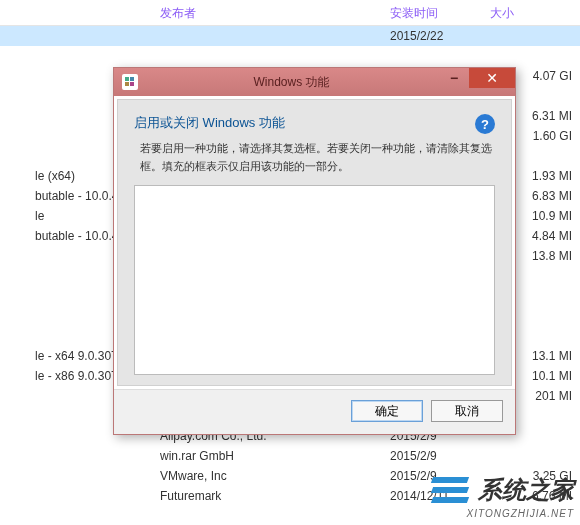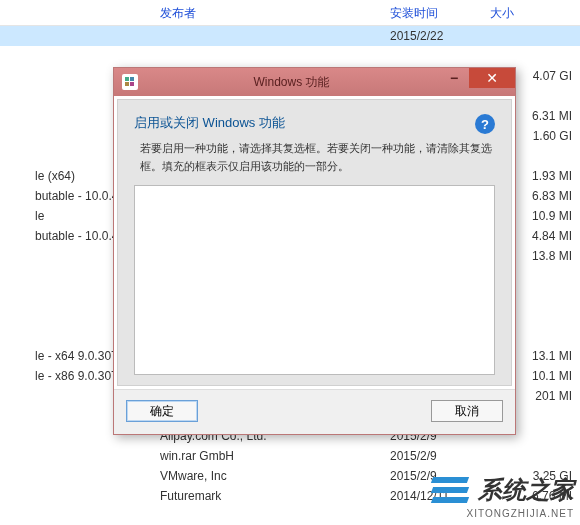--- a/index.html
+++ b/index.html
@@ -1,19 +1,19 @@
 <!DOCTYPE html>
 <html><head>
   <meta charset="utf-8">
   <style>
     * { margin: 0; padding: 0; box-sizing: border-box; font-family: "Microsoft YaHei", "Segoe UI", sans-serif; }
     body { width: 580px; height: 525px; background: #fff; position: relative; overflow: hidden; font-size: 12px; }
     
     .bg-table { position: absolute; top: 0; left: 0; width: 100%; }
-    .bg-header { display: flex; padding: 5px 0 3px 0; border-bottom: 1px solid #e5e5e5; color: #1d4ed8; font-size: 12px; }
+    .bg-header { display: flex; padding: 5px 0 3px 0; border-bottom: 1px solid #e5e5e5; color: #8b5cf6; font-size: 12px; }
     .col-blank { width: 160px; }
     .col-pub { width: 230px; }
     .col-date { width: 100px; }
     .col-size { width: 90px; text-align: left; }
     
     .bg-rows { }
     .bg-row { display: flex; height: 20px; line-height: 20px; color: #333; }
     .bg-row .c1 { width: 160px; overflow: hidden; white-space: nowrap; padding-left: 35px; }
     .bg-row .c2 { width: 230px; overflow: hidden; white-space: nowrap; }
     .bg-row .c3 { width: 100px; }
@@ -30,34 +30,34 @@
     .tbtn { width: 30px; height: 20px; margin-top: 0; display: flex; align-items: center; justify-content: center; cursor: pointer; }
     .tbtn.min { background: transparent; color: #5a2020; font-weight: bold; font-size: 14px; line-height: 8px; }
     .tbtn.close { width: 46px; background: #c74a3a; color: #fff; font-size: 14px; }
     
     .dlg-body { padding: 14px 16px 10px 16px; border: 1px solid #d0d0d0; margin: 3px; background: #e5e5e5; }
     .dlg-hdr { display: flex; align-items: flex-start; gap: 8px; }
     .dlg-title { color: #0b5394; font-size: 13px; margin-bottom: 8px; }
     .help-icon { width: 20px; height: 20px; border-radius: 50%; background: #2a7ad4; color: #fff; display: flex; align-items: center; justify-content: center; font-weight: bold; font-size: 13px; margin-left: auto; }
     .dlg-desc { font-size: 11px; color: #333; line-height: 1.6; margin-bottom: 10px; margin-left: 6px; }
     .listbox { width: 100%; height: 190px; border: 1px solid #bbb; background: #fff; }
-    .dlg-btns { display: flex; justify-content: space-between; gap: 8px; padding: 10px 12px 12px 12px; border-top: 1px solid #ddd; background: #f0f0f0; }
+    .dlg-btns { display: flex; justify-content: flex-end; gap: 8px; padding: 10px 12px 12px 12px; border-top: 1px solid #ddd; background: #f0f0f0; }
     .btn { min-width: 72px; height: 22px; border: 1px solid #999; background: #f7f7f7; font-size: 12px; cursor: pointer; }
     .btn.primary { border-color: #6aa0d8; box-shadow: 0 0 0 1px #bcd7f2 inset; }
     
     
     .watermark { position: absolute; right: 6px; bottom: 6px; text-align: right; }
     .wm-logo { display: flex; align-items: center; justify-content: flex-end; gap: 6px; }
     .wm-shape { width: 40px; height: 30px; position: relative; }
     .wm-shape .bar { position: absolute; left: 0; width: 36px; height: 6px; background: #2a8fd4; transform: skewX(-20deg); }
     .wm-shape .b1 { top: 2px; }
     .wm-shape .b2 { top: 12px; }
     .wm-shape .b3 { top: 22px; }
     .wm-text { font-size: 24px; font-weight: bold; color: #333; font-style: italic; }
-    .wm-url { font-size: 10px; color: #666; letter-spacing: 1px; margin-top: 2px; }
+    .wm-url { font-size: 10px; color: #666; letter-spacing: 1px; margin-top: 2px; font-style: italic; }
   </style>
 </head>
 <body>
 
 <div class="bg-table">
   <div class="bg-header">
     <div class="col-blank"></div>
     <div class="col-pub">发布者</div>
     <div class="col-date">安装时间</div>
     <div class="col-size">大小</div>

